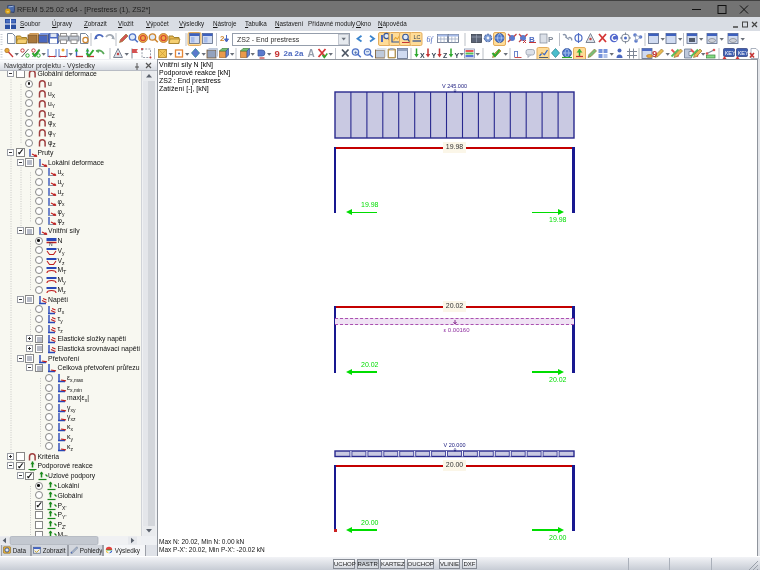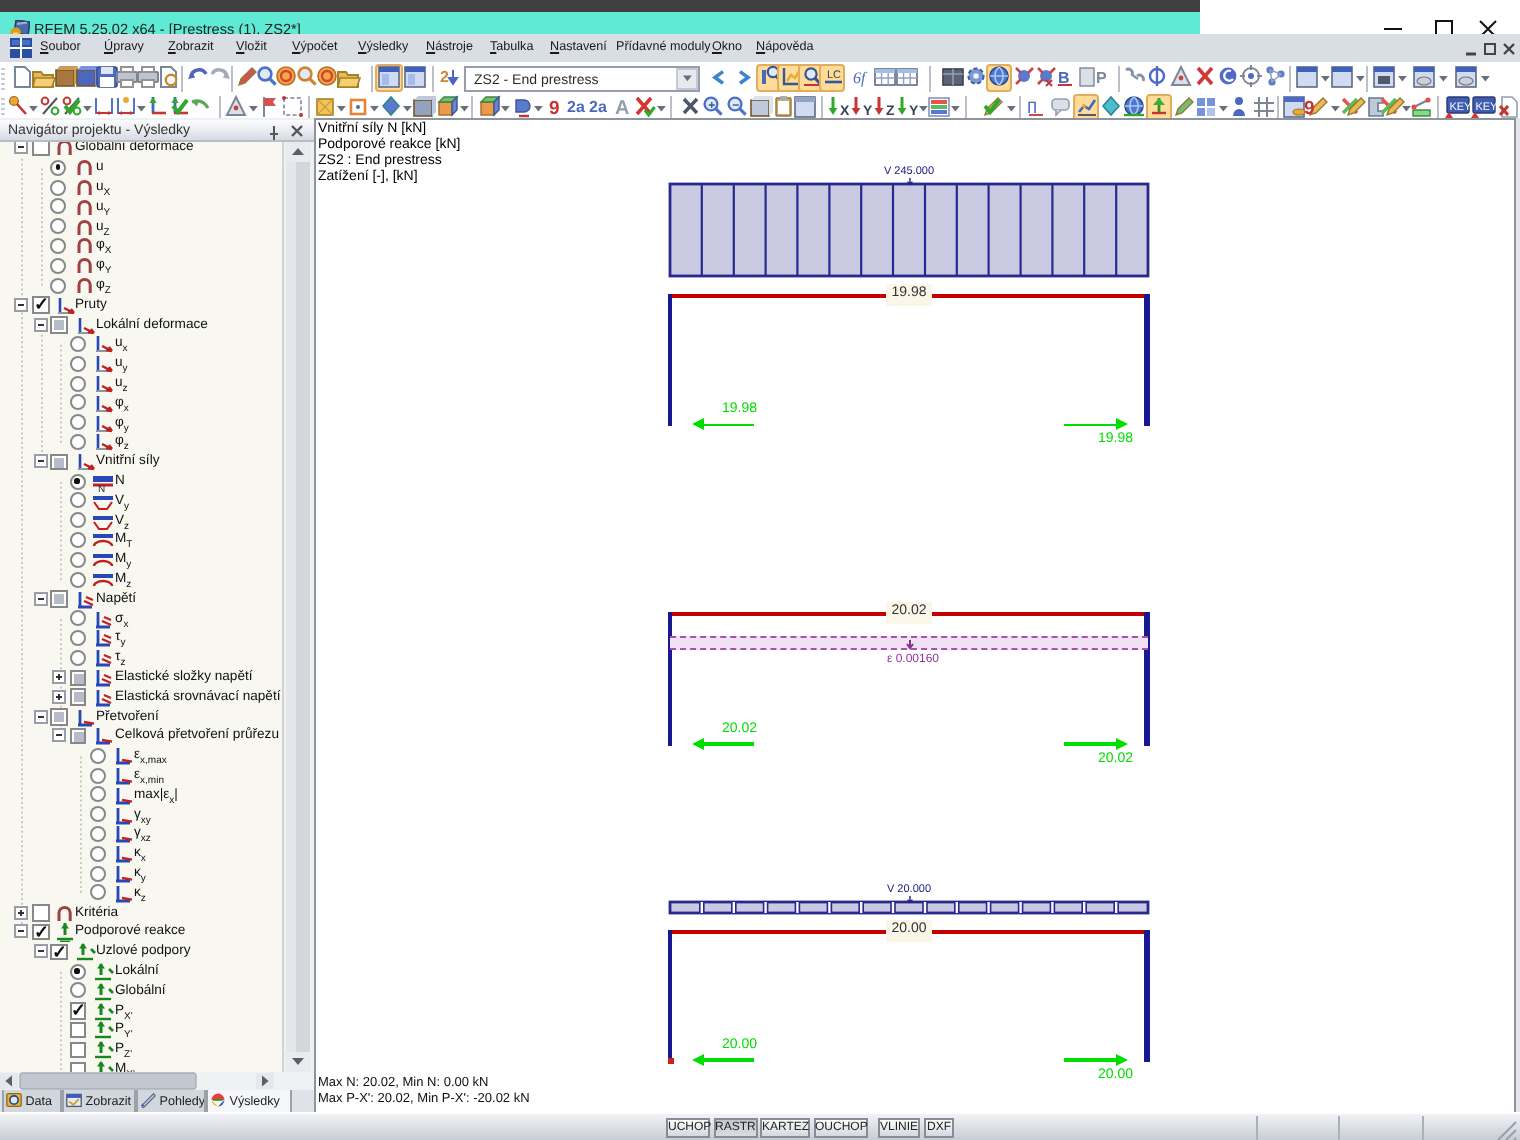--- a/index.html
+++ b/index.html
@@ -1,17 +1,17 @@
 <!DOCTYPE html>
 <html><head><meta charset="utf-8"><style>
 *{margin:0;padding:0;box-sizing:border-box}
 html,body{width:760px;height:570px;overflow:hidden;font-family:"Liberation Sans",sans-serif}
 body{position:relative;background:#fff}
 .abs{position:absolute}
-#title{left:0;top:0;width:600px;height:17px;background:#5eead4;border-top:6px solid #404040}
+#title{left:0;top:0;width:760px;height:17px;background:#737373;border-top:1px solid #404040}
 #title .txt{left:17px;top:3.5px;font-size:7.3px;color:#222}
 #menu{left:0;top:17px;width:760px;height:14px;background:#d9dde4;font-size:6.3px;color:#1a1a1a}
 #menu span{position:absolute;top:3px}
 #nav{left:0;top:59px;width:157px;height:497px;background:#eef0f3}
 #navhdr{left:0;top:1px;width:157px;height:11px;background:linear-gradient(#fcfdfe,#d7dbe2);border-bottom:1px solid #b8bcc4;font-size:7px;color:#333}
 #tree{left:0;top:12px;width:141px;height:465px;background:#f8f8f1;overflow:hidden}
 .ti{position:absolute;height:10px;font-size:6.8px;color:#101010;white-space:nowrap}
 .ti i{position:absolute;display:block;font-style:normal}
 .exp{width:7px;height:7px;background:#fff;border:1px solid #9a9da5;top:1px}
 .exp:after{content:"";position:absolute;left:1px;top:2px;width:3px;height:1px;background:#333}

